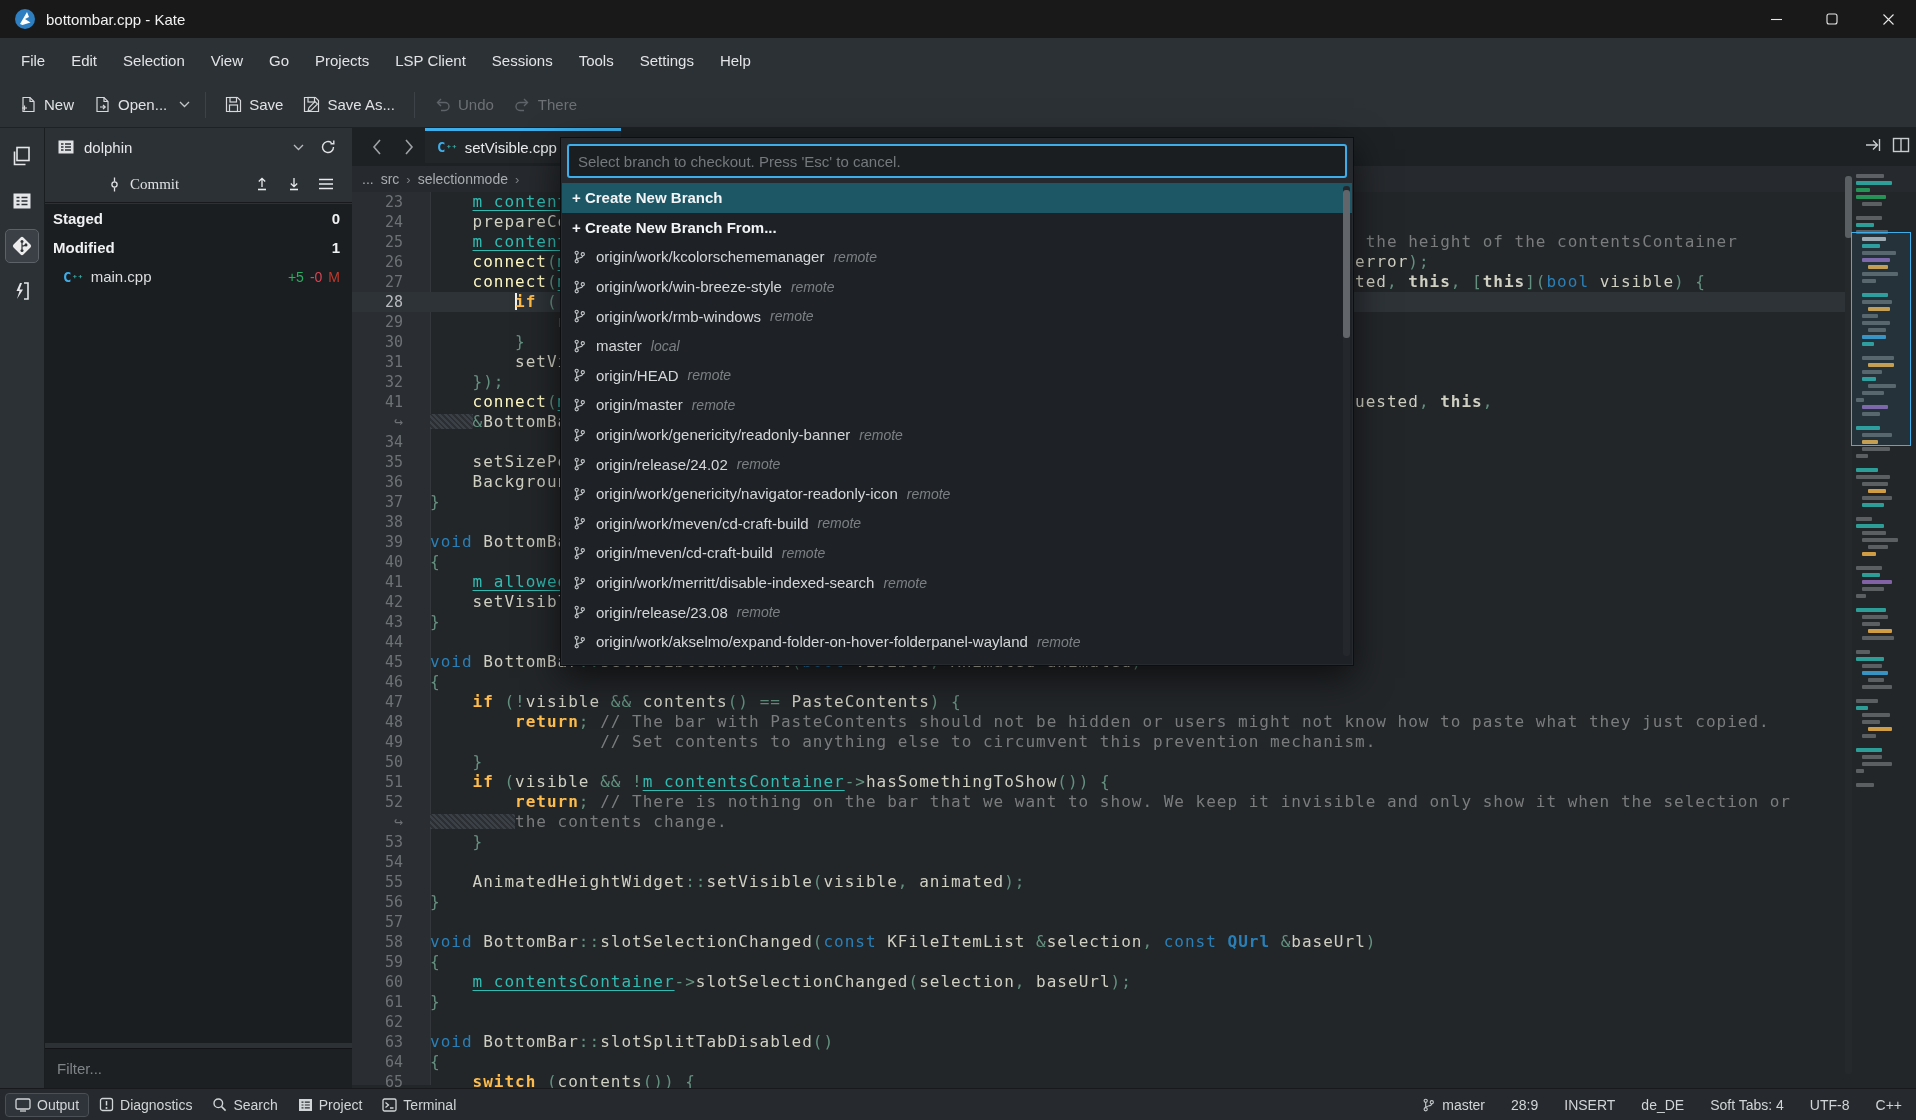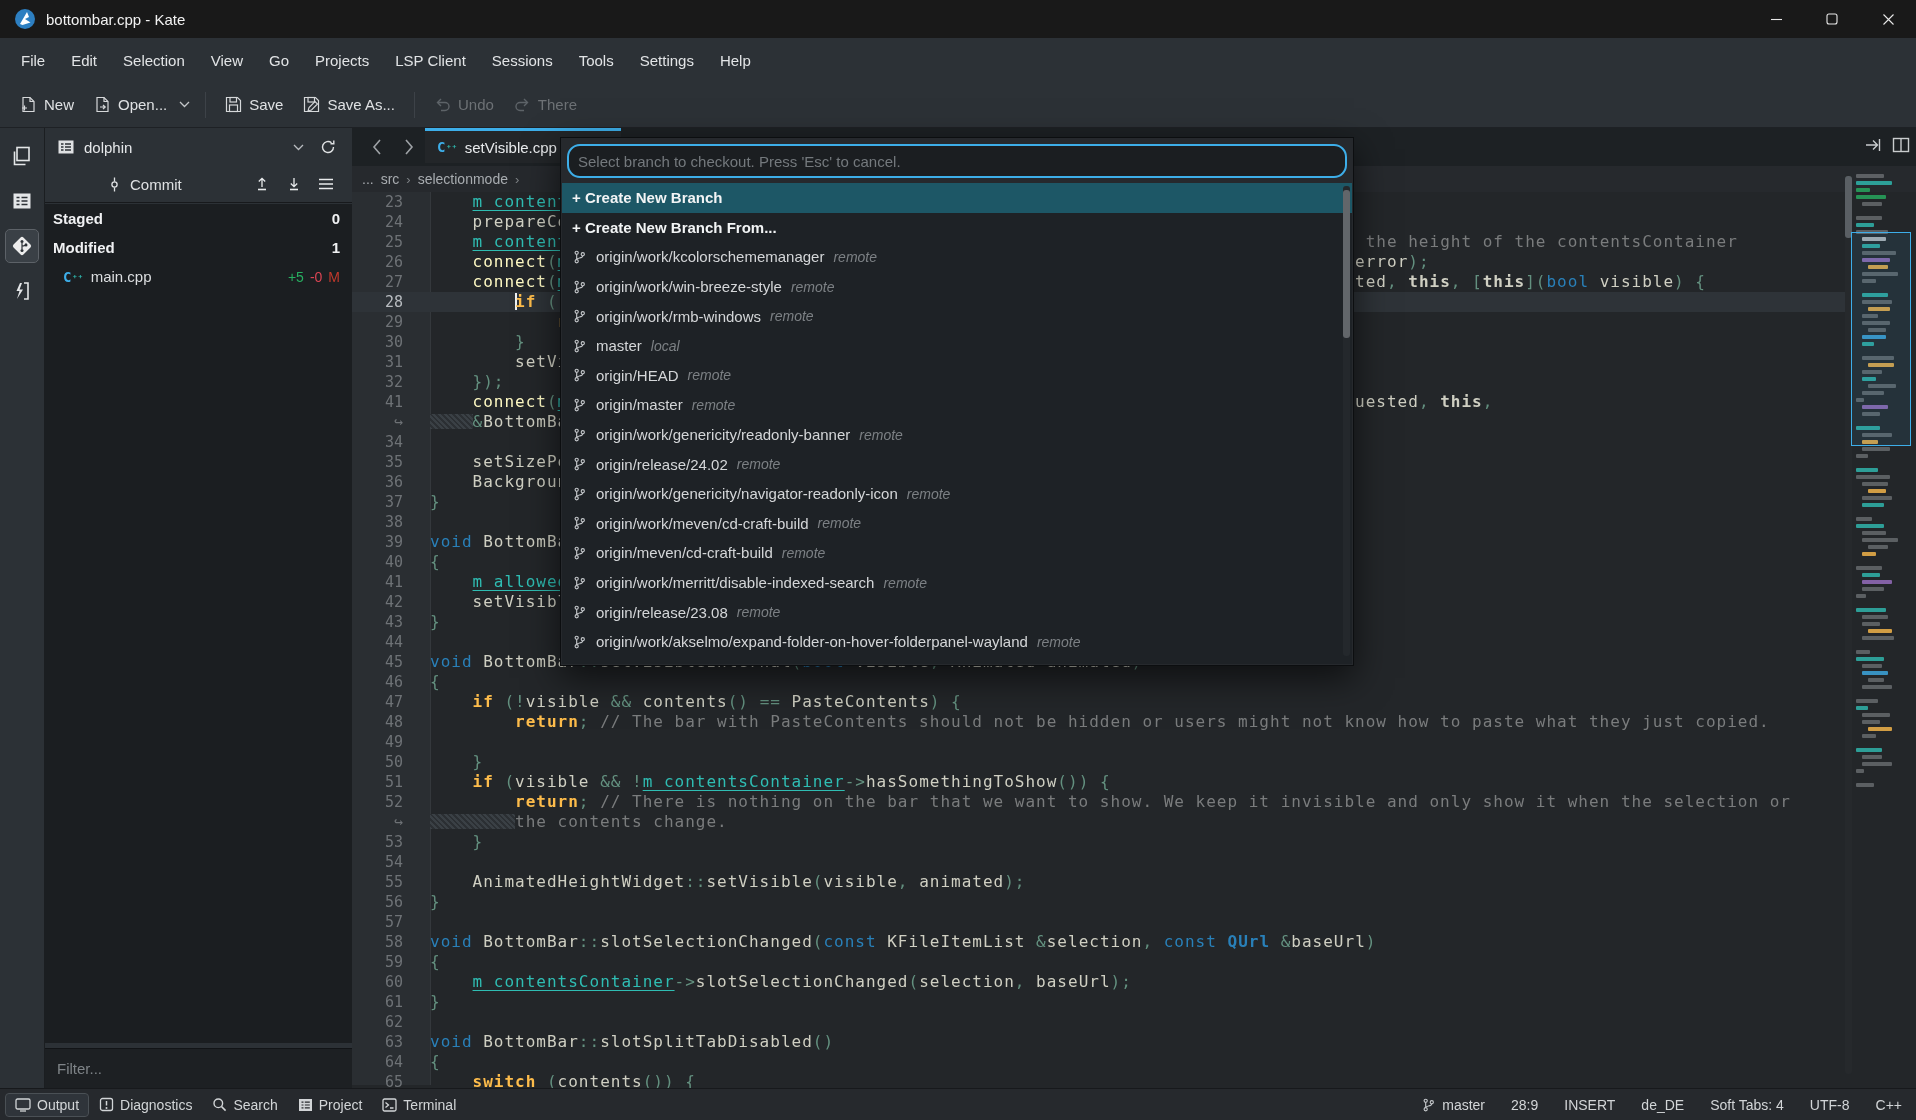--- a/index.html
+++ b/index.html
@@ -36,21 +36,21 @@
   .sicon{width:32px;height:32px;display:flex;align-items:center;justify-content:center;border-radius:4px;}
   .sicon.active{background:#3a4046;outline:1px solid #5d6artifacts;outline:1px solid #5d6268;}
 
   
   .gitpanel{position:absolute;left:45px;top:128px;width:307px;height:960px;background:#2c3136;}
   .gp-head{height:38px;display:flex;align-items:center;color:#e6e8ea;font-size:15px;padding:0 8px 0 12px;}
   .gp-head .name{margin-left:9px;}
   .gp-head .spacer{flex:1}
   .gp-commitrow{height:36px;display:flex;align-items:center;color:#dfe1e3;font-size:15px;
                 border-bottom:1px solid #17191c;padding:0 10px;}
-  .gp-commit{display:flex;align-items:center;gap:8px;margin-left:52px;}
+  .gp-commit{display:flex;align-items:center;gap:8px;margin-left:52px;font-family:Liberation Serif, serif;}
   .gp-commitrow .spacer{flex:1}
   .gp-ic{padding:4px 8px;}
   .gp-tree{position:absolute;left:0;top:76px;width:307px;bottom:45px;background:#1b1e21;}
   .trow{height:29px;display:flex;align-items:center;padding:0 12px 0 8px;color:#f0f1f3;font-size:15px;}
   .trow .lbl{font-weight:bold;}
   .trow .val{margin-left:auto;font-weight:bold;}
   .frow{height:29px;display:flex;align-items:center;padding:0 12px 0 18px;color:#dcdee0;font-size:15px;gap:8px;}
   .frow .stats{margin-left:auto;display:flex;gap:6px;font-size:14px;}
   .added{color:#27ae60;} .removed{color:#da4453;} .flag{color:#c0392b;}
   .gp-filter{position:absolute;left:0;bottom:0;width:307px;height:40px;box-sizing:border-box;
@@ -91,21 +91,21 @@
   .vscroll{position:absolute;right:64px;top:46px;width:7px;height:900px;background:#26292c;border-radius:3px;}
   .vhandle{position:absolute;left:0;top:2px;width:7px;height:62px;background:#5a5f64;border-radius:3px;}
   .minimap{position:absolute;right:8px;top:46px;width:52px;height:910px;}
   .mrow{height:4px;margin-bottom:3px;border-radius:1px;}
   .mviewport{position:absolute;left:-5px;right:-3px;border:1px solid #3daee9;background:rgba(61,174,233,.09);}
 
   
   .dialog{position:absolute;left:560px;top:137px;width:794px;height:529px;background:#26292d;
           border:1px solid #0c0e10;box-sizing:border-box;z-index:30;box-shadow:0 12px 34px rgba(0,0,0,.6);}
   .dialog .bsearch{position:absolute;left:6px;top:6px;width:780px;height:34px;box-sizing:border-box;
-          background:#1b1e21;border:2px solid #3daee9;border-radius:13px;color:#cfd2d4;
+          background:#1b1e21;border:2px solid #3daee9;border-radius:3px;color:#cfd2d4;
           font-size:15px;padding:0 9px;outline:none;font-family:"Liberation Sans",sans-serif;}
   .dialog .bsearch::placeholder{color:#74797d;}
   .dlist{position:absolute;left:1px;right:1px;top:45px;bottom:1px;background:#1e2226;overflow:hidden;}
   .ditem{height:29.6px;display:flex;align-items:center;padding-left:10px;gap:9px;
          color:#d4d6d8;font-size:15px;box-sizing:border-box;}
   .ditem.sel{background:#1d5766;}
   .ditem.create{font-weight:bold;color:#f2f4f5;}
   .ditem .tag{font-style:italic;color:#7c8084;font-size:14px;}
   .dscroll{position:absolute;right:3px;top:48px;width:7px;height:470px;background:#24282c;border-radius:3px;}
   .dhandle{position:absolute;left:0;top:4px;width:7px;height:148px;background:#62666a;border-radius:3px;}
@@ -469,20 +469,21 @@
         <div class="cl">
           <span class="ln">47</span>
           <span class="ct"><span class="s-n">    </span><span class="s-k">if</span><span class="s-o"> (!</span><span class="s-n">visible</span><span class="s-o"> &amp;&amp; </span><span class="s-n">contents</span><span class="s-o">() == </span><span class="s-n">PasteContents</span><span class="s-o">) {</span></span>
         </div>
         <div class="cl">
           <span class="ln">48</span>
           <span class="ct"><span class="s-n">        </span><span class="s-k">return</span><span class="s-o">; </span><span class="s-c">// The bar with PasteContents should not be hidden or users might not know how to paste what they just copied.</span></span>
         </div>
         <div class="cl">
           <span class="ln">49</span>
+          <span class="ct"><span class="s-n">                </span><span class="s-c">// Set contents to anything else to circumvent this prevention mechanism.</span></span>
         </div>
         <div class="cl">
           <span class="ln">50</span>
           <span class="ct"><span class="s-n">    </span><span class="s-o">}</span></span>
         </div>
         <div class="cl">
           <span class="ln">51</span>
           <span class="ct"><span class="s-n">    </span><span class="s-k">if</span><span class="s-o"> (</span><span class="s-n">visible</span><span class="s-o"> &amp;&amp; !</span><span class="s-m">m_contentsContainer</span><span class="s-o">-&gt;</span><span class="s-n">hasSomethingToShow</span><span class="s-o">()) {</span></span>
         </div>
         <div class="cl">

